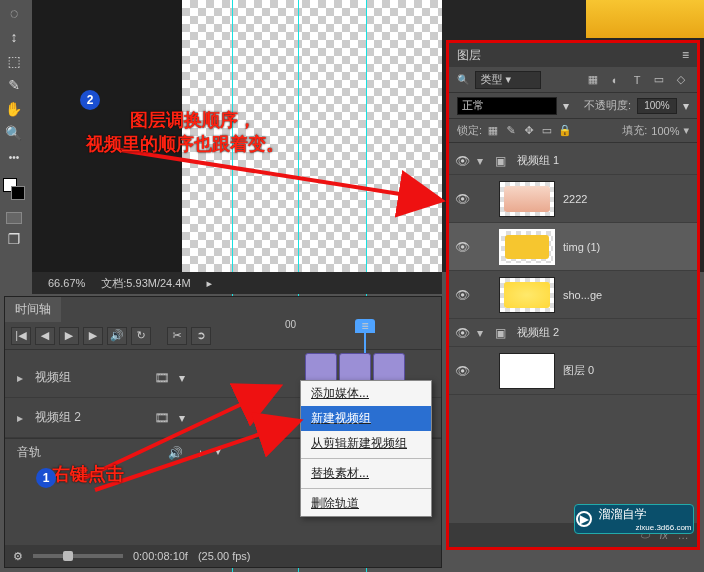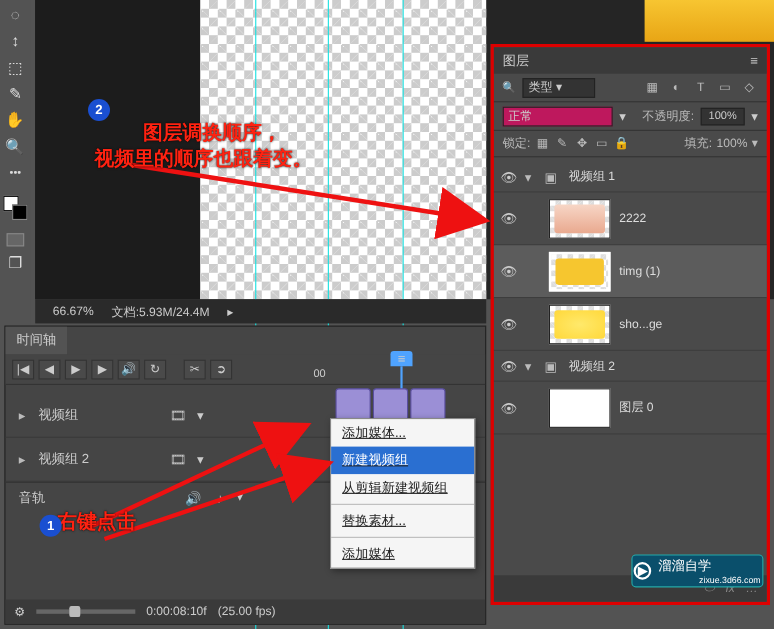--- a/index.html
+++ b/index.html
@@ -63,21 +63,21 @@
   .ctrlbar {
     height:28px; background:#454545; display:flex; align-items:center; gap:4px;
     padding:0 6px; border-bottom:1px solid #333;
   }
   .ctrlbar .btn {
     width:20px; height:18px; display:flex; align-items:center; justify-content:center;
     color:#ccc; font-size:11px; background:#4a4a4a; border:1px solid #333;
   }
   .ctrlbar .sep { width:8px; }
   .ruler {
-    position:absolute; left:280px; top:38px; height:28px;
+    position:absolute; left:280px; top:22px; height:28px;
     color:#ccc; font-size:10px;
   }
   .playhead {
     position:absolute; left:350px; top:22px; width:20px; height:14px;
     background:#4fa3ff; border-radius:3px 3px 0 0;
     display:flex; align-items:center; justify-content:center;
   }
   .playhead::after{content:"";position:absolute;top:14px;left:9px;width:2px;height:160px;background:#4fa3ff;}
   .track-rows { padding-top:8px; }
   .track-row {
@@ -128,21 +128,21 @@
   .filter-row{
     height:26px; display:flex; align-items:center; padding:0 8px; gap:6px;
     border-bottom:1px solid #333;
   }
   .filter-row .sel{width:66px;height:18px;background:#333;border:1px solid #222;display:flex;align-items:center;padding:0 4px;font-size:11px;}
   .filter-row .ic{width:16px;height:16px;display:flex;align-items:center;justify-content:center;color:#bbb;font-size:11px;}
   .blend-row{
     height:26px; display:flex; align-items:center; padding:0 8px; gap:6px;
     border-bottom:1px solid #333;
   }
-  .blend-row .sel{width:100px;height:18px;background:#be185d;border:1px solid #222;display:flex;align-items:center;padding:0 4px;font-size:11px;}
+  .blend-row .sel{width:100px;height:18px;background:#000000;border:1px solid #222;display:flex;align-items:center;padding:0 4px;font-size:11px;}
   .blend-row .lab{font-size:11px;color:#bbb;}
   .blend-row .val{width:40px;height:16px;background:#333;border:1px solid #222;font-size:10px;display:flex;align-items:center;justify-content:center;}
   .lock-row{
     height:24px; display:flex; align-items:center; padding:0 8px; gap:4px;
     border-bottom:1px solid #333; font-size:11px; color:#bbb;
   }
   .lock-row .ic{width:14px;height:14px;display:flex;align-items:center;justify-content:center;}
   .layer-list{padding:4px 0;}
   .lyr{
     display:flex; align-items:center; height:48px; gap:8px; padding:0 6px;
@@ -288,21 +288,21 @@
   </div>
 </div>
 
 <div class="menu">
   <div class="mi">添加媒体...</div>
   <div class="mi sel">新建视频组</div>
   <div class="mi">从剪辑新建视频组</div>
   <hr>
   <div class="mi">替换素材...</div>
   <hr>
-  <div class="mi">添加媒体</div>
+  <div class="mi">删除轨道</div>
 </div>
 
 <div class="layers">
   <div class="titlebar">
     <span>图层</span>
     <span>≡</span>
   </div>
   <div class="filter-row">
     <span style="font-size:10px">🔍</span>
     <div class="sel">

